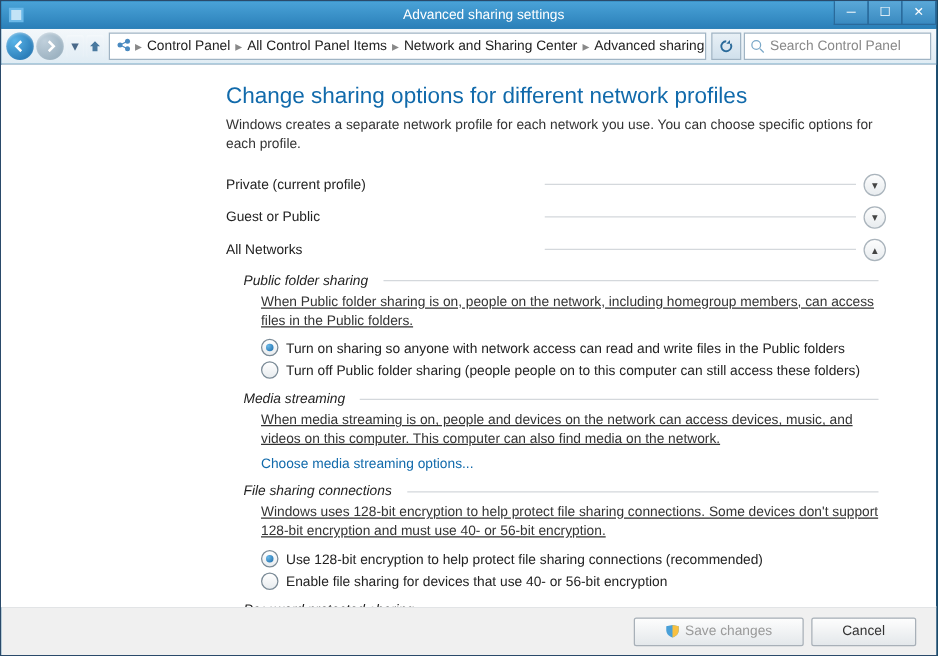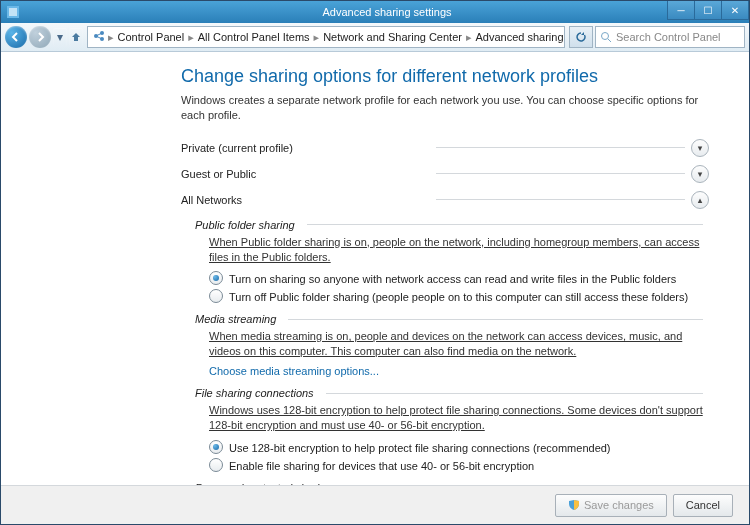--- a/index.html
+++ b/index.html
@@ -30,21 +30,21 @@
 .section-group{margin:6px 0 10px 14px;}
 .group-title-row{display:flex;align-items:center;margin:6px 0 4px;font-style:italic;}
 .group-title{color:#222;white-space:nowrap;padding-right:6px;}
 .group-body{margin-left:14px;}
 .explain{color:#333;line-height:1.35;margin:4px 0 6px;text-decoration:underline;}
 .radio-row{display:flex;align-items:flex-end;margin:3px 0;color:#222;}
 .radio{width:12px;height:12px;border-radius:50%;border:1px solid #7a8a96;margin:1px 6px 0 0;flex-shrink:0;position:relative;background:linear-gradient(to bottom,#fff,#e8ecef);}
 .radio.checked::after{content:"";position:absolute;left:3px;top:3px;width:6px;height:6px;border-radius:50%;background:radial-gradient(circle at 30% 30%,#6ab8e8,#1a6aa8);}
 .link{color:#116aab;cursor:pointer;}
 .footer{height:38px;background:#f0f0f0;border-top:1px solid #d4d8dc;display:flex;align-items:center;justify-content:flex-end;padding:0 16px;gap:6px;}
-.btn{height:21px;padding:0 12px;background:linear-gradient(to bottom,#fdfdfd,#e4e8eb);border:1px solid #a8b0b8;border-radius:2px;display:flex;align-items:center;font-size:11px;color:#333;}
+.btn{height:21px;padding:0 24px;background:linear-gradient(to bottom,#fdfdfd,#e4e8eb);border:1px solid #a8b0b8;border-radius:2px;display:flex;align-items:center;font-size:11px;color:#333;}
 .btn .shield{width:12px;height:12px;margin-right:4px;}
 .btn.disabled{color:#9a9a9a;}
 .content::-webkit-scrollbar{width:16px;}
 .content::-webkit-scrollbar-track{background:#f0f0f0;border-left:1px solid #d8d8d8;}
 .content::-webkit-scrollbar-thumb{background:linear-gradient(to right,#d4dce2,#c0ccd4);border:1px solid #a8b4bc;border-radius:2px;}
 </style>
 </head>
 <body>
 
 <div class="window">

